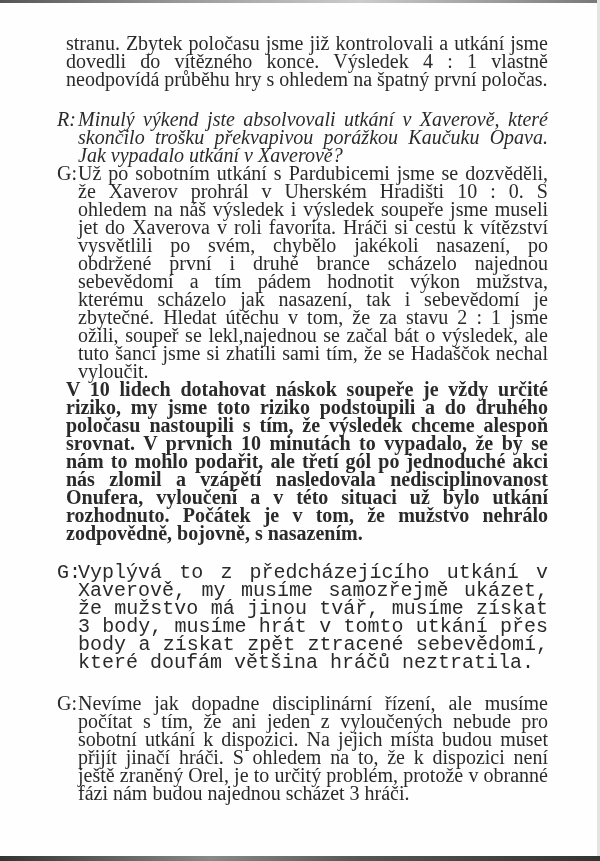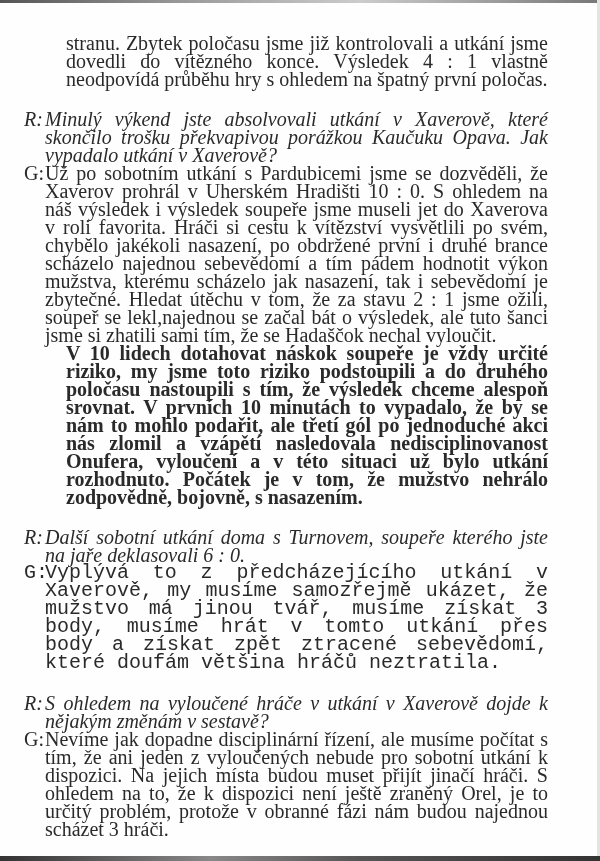--- a/index.html
+++ b/index.html
@@ -8,21 +8,21 @@
     font-family:"Liberation Serif", "DejaVu Serif", serif; color:#2a2a2a;
   }
   .scan-top { position:absolute; left:0; top:0; width:600px; height:3px;
     background:linear-gradient(90deg,#555 0%,#999 30%,#ccc 60%,#777 100%); }
   .scan-bottom { position:absolute; left:0; bottom:0; width:600px; height:5px;
     background:linear-gradient(90deg,#333 0%,#888 35%,#555 60%,#333 100%); }
   .scan-right { position:absolute; right:0; top:0; width:3px; height:861px; background:#e4e4e4; }
   .page { position:absolute; left:0; top:34px; width:600px; }
   .block { font-size:20px; line-height:18px; text-align:justify; }
   .para { margin:0 52px 0 66px; }
-  .qa { margin:0 52px 0 24px; padding-left:21px; text-indent:-21px; }
+  .qa { margin:0 52px 0 57px; padding-left:21px; text-indent:-21px; }
   .q { font-style:italic; }
   .spk { display:inline-block; width:21px; text-indent:0; font-style:italic; }
   .g .spk { font-style:normal; }
   .gap { height:22px; }
   .cont { margin:0 52px 0 66px;font-weight:bold; }
 </style>
 </head>
 <body>
 
 <div class="scan-top"></div>
@@ -30,21 +30,19 @@
 
 <div class="page">
   <p class="block para" style="margin-top:0;margin-bottom:0;">stranu. Zbytek poločasu jsme již kontrolovali a utkání jsme dovedli do vítězného konce. Výsledek 4 : 1 vlastně neodpovídá průběhu hry s ohledem na špatný první poločas.</p>
   <div class="gap"></div>
 
   <p class="block qa q" style="margin-top:0;margin-bottom:0;"><span class="spk">R:</span><span>Minulý výkend jste absolvovali utkání v Xaverově, které skončilo trošku překvapivou porážkou Kaučuku Opava. Jak vypadalo utkání v Xaverově?</span></p>
   <p class="block qa g" style="margin-top:0;margin-bottom:0;"><span class="spk">G:</span><span>Už po sobotním utkání s Pardubicemi jsme se dozvěděli, že Xaverov prohrál v Uherském Hradišti 10 : 0. S ohledem na náš výsledek i výsledek soupeře jsme museli jet do Xaverova v roli favorita. Hráči si cestu k vítězství vysvětlili po svém, chybělo jakékoli nasazení, po obdržené první i druhé brance scházelo najednou sebevědomí a tím pádem hodnotit výkon mužstva, kterému scházelo jak nasazení, tak i sebevědomí je zbytečné. Hledat útěchu v tom, že za stavu 2 : 1 jsme ožili, soupeř se lekl,najednou se začal bát o výsledek, ale tuto šanci jsme si zhatili sami tím, že se Hadaščok nechal vyloučit.</span></p>
   <p class="block cont" style="margin-top:0;margin-bottom:0;">V 10 lidech dotahovat náskok soupeře je vždy určité riziko, my jsme toto riziko podstoupili a do druhého poločasu nastoupili s tím, že výsledek chceme alespoň srovnat. V prvních 10 minutách to vypadalo, že by se nám to mohlo podařit, ale třetí gól po jednoduché akci nás zlomil a vzápětí nasledovala nedisciplinovanost Onufera, vyloučení a v této situaci už bylo utkání rozhodnuto. Počátek je v tom, že mužstvo nehrálo zodpovědně, bojovně, s nasazením.</p>
   <div class="gap"></div>
 
-  <p class="block qa q" style="margin-top:0;margin-bottom:0;"><span class="spk">R:</span><span>Další sobotní utkání doma s Turnovem, soupeře kterého jste na jaře deklasovali 6 : 0.</span></p>
   <p class="block qa g" style="margin-top:0;margin-bottom:0;font-family:Liberation Mono, monospace;"><span class="spk">G:</span><span>Vyplývá to z předcházejícího utkání v Xaverově, my musíme samozřejmě ukázet, že mužstvo má jinou tvář, musíme získat 3 body, musíme hrát v tomto utkání přes body a získat zpět ztracené sebevědomí, které doufám většina hráčů neztratila.</span></p>
   <div class="gap"></div>
 
-  <p class="block qa q" style="margin-top:0;margin-bottom:0;"><span class="spk">R:</span><span>S ohledem na vyloučené hráče v utkání v Xaverově dojde k nějakým změnám v sestavě?</span></p>
   <p class="block qa g" style="margin-top:0;margin-bottom:0;"><span class="spk">G:</span><span>Nevíme jak dopadne disciplinární řízení, ale musíme počítat s tím, že ani jeden z vyloučených nebude pro sobotní utkání k dispozici. Na jejich místa budou muset přijít jinačí hráči. S ohledem na to, že k dispozici není ještě zraněný Orel, je to určitý problém, protože v obranné fázi nám budou najednou scházet 3 hráči.</span></p>
 </div>
 
 <div class="scan-bottom"></div>
 
 </body></html>

